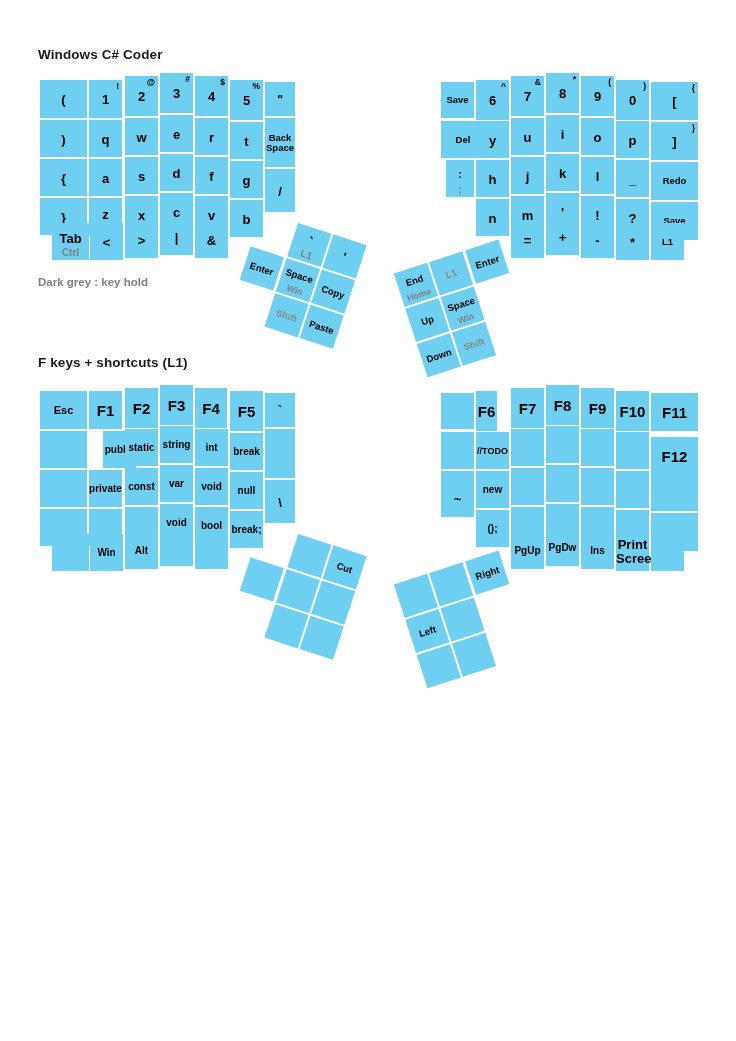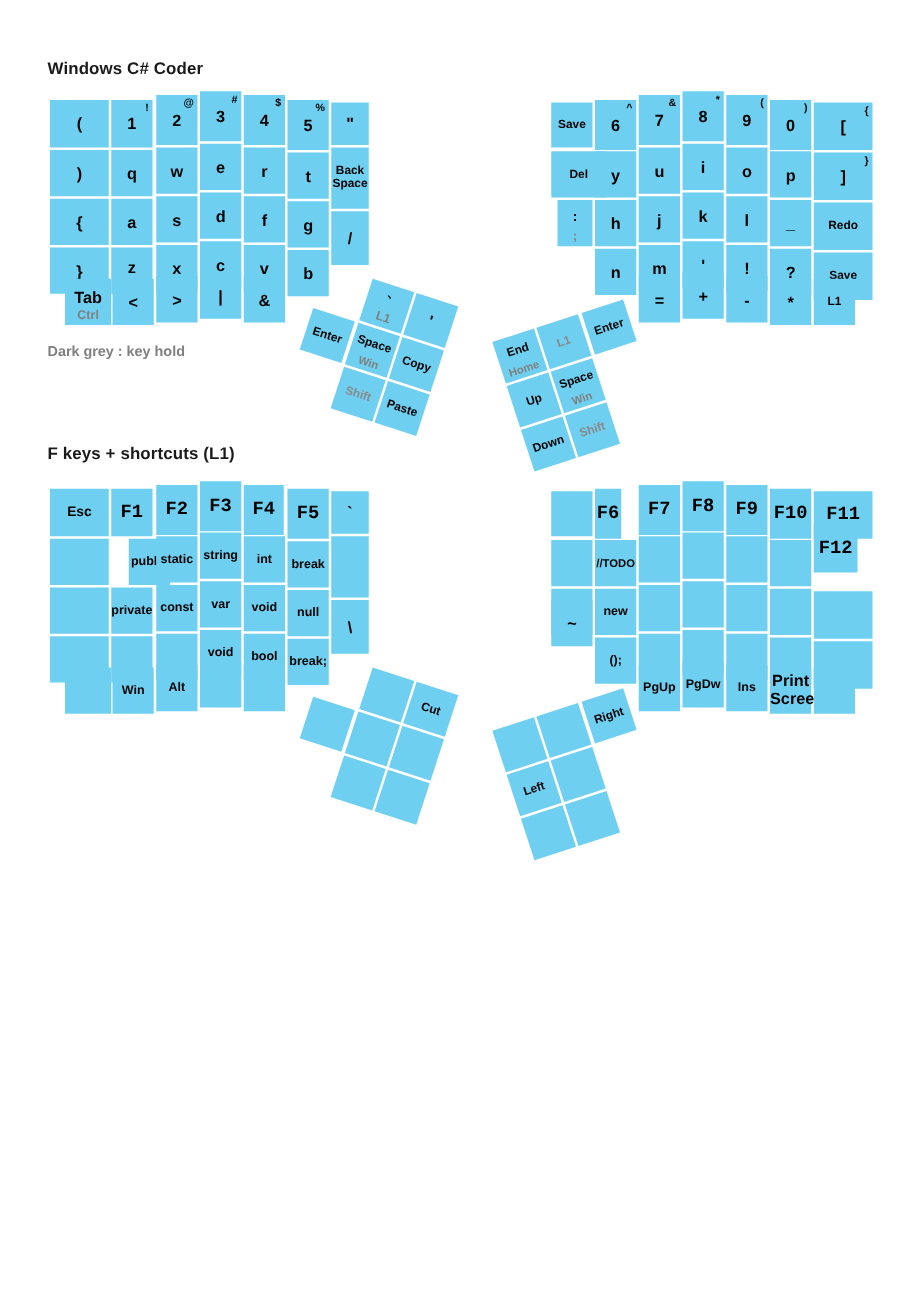--- a/index.html
+++ b/index.html
@@ -58,21 +58,21 @@
     right: 0;
     top: 50%;
     transform: translateY(-50%);
     text-align: center;
     font-size: 13px;
     font-weight: bold;
     color: #000;
   }
   .lbl.main.small  { font-size: 11px; }
   .lbl.main.xsmall { font-size: 9.5px; }
-  .lbl.main.big    { font-size: 15px; font-family: Liberation Mono, monospace; }
+  .lbl.main.big    { font-size: 15px; }
   
   .lbl.tr {
     right: 3px;
     top: 2px;
     font-size: 8.5px;
     font-weight: bold;
     color: #000;
   }
   
   .lbl.bot {
@@ -484,21 +484,21 @@
     </div>
 
   <div class="key" style="left:441px;top:432px;width:33px;height:37px"></div>
   <div class="key" style="left:476px;top:432px;width:33px;height:37px">
       <span class="lbl main code" style="font-size:9px">//TODO</span>
     </div>
   <div class="key" style="left:511px;top:429px;width:33px;height:37px"></div>
   <div class="key" style="left:546px;top:426px;width:33px;height:37px"></div>
   <div class="key" style="left:581px;top:429px;width:33px;height:37px"></div>
   <div class="key" style="left:616px;top:432px;width:33px;height:37px"></div>
-  <div class="key" style="left:651px;top:420px;width:35px;height:38px">
+  <div class="key" style="left:651px;top:437px;width:47px;height:38px">
       <span class="lbl main big">F12</span>
     </div>
 
   <div class="key" style="left:441px;top:471px;width:33px;height:37px"></div>
   <div class="key" style="left:476px;top:471px;width:33px;height:37px">
       <span class="lbl main code">new</span>
     </div>
   <div class="key" style="left:511px;top:468px;width:33px;height:37px"></div>
   <div class="key" style="left:546px;top:465px;width:33px;height:37px"></div>
   <div class="key" style="left:581px;top:468px;width:33px;height:37px"></div>

